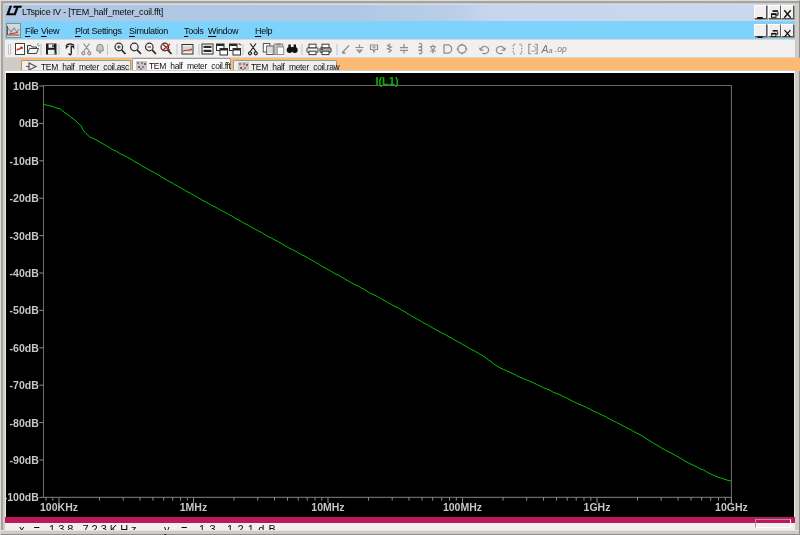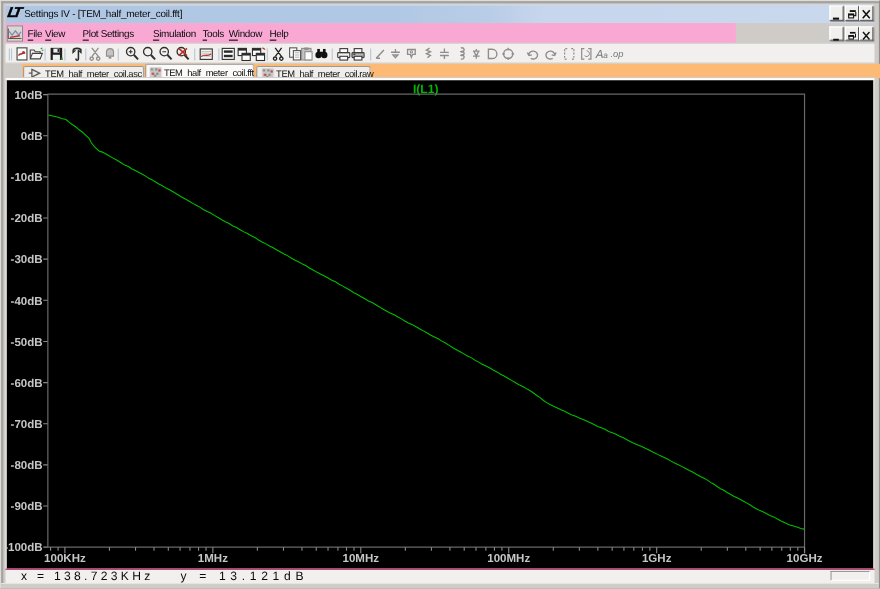--- a/index.html
+++ b/index.html
@@ -1,69 +1,69 @@
 <!DOCTYPE html>
 <html><head><meta charset="utf-8"><style>
 *{margin:0;padding:0;box-sizing:border-box;-webkit-font-smoothing:antialiased!important}
 html,body{width:800px;height:535px;overflow:hidden}
 body{position:relative;background:#cfccc8;will-change:transform;transform:translateZ(0);font-family:"Liberation Sans",sans-serif;-webkit-font-smoothing:antialiased}
 .abs{position:absolute}
 #outerline{left:0;top:0;width:800px;height:535px;border:1px solid #8f8d8b;border-top-color:#dedcd9;border-left-color:#dedcd9}
 #titlebar{left:5px;top:4px;width:790px;height:17px;background:linear-gradient(90deg,#afc7e3 0,#b1c8e4 45%,#b9cde7 56%,#c7d6ec 62%,#c9d8ed 100%);border-top:1px solid #cddcf2}
 #title-text{left:22px;top:7px;font-size:9px;letter-spacing:-0.2px;color:#0a0a0a;line-height:11px}
 .winbtn{position:absolute;width:13px;height:14px;background:#f1f0ee;border-top:1px solid #fff;border-left:1px solid #fff;border-right:1px solid #58585a;border-bottom:1px solid #58585a;box-shadow:1px 1px 0 #9a9a98}
-#menubar{left:5px;top:21px;width:664px;height:18px;background:#f9a8d4}
+#menubar{left:5px;top:21px;width:790px;height:18px;background:#7dd3fc}
 .menuitem{position:absolute;top:4.5px;font-size:9px;letter-spacing:-0.3px;color:#0a0a0a;line-height:10px}
 .menuitem u{text-decoration-thickness:1px;text-underline-offset:1.5px}
 #menusep{left:5px;top:39px;width:790px;height:1px;background:#d8d5d2}
 #toolbar{left:5px;top:40px;width:790px;height:17px;background:#f1f0ee}
 #toolsep{left:5px;top:57px;width:790px;height:1px;background:#d8d5d2}
 #tabbar{left:20px;top:58px;width:790px;height:13px;background:#fdba74}
 .tab{position:absolute;height:12px;background:#f0eeec;border:1px solid #9a9a98;border-bottom:none;border-radius:2px 2px 0 0;font-size:8.5px;letter-spacing:-0.35px;color:#111;top:1px}
 .tab .tx{position:absolute;top:0px;line-height:12px}
 #tabline{left:5px;top:70px;width:790px;height:1px;background:#d0cdca}
 #tabline2{left:5px;top:71px;width:790px;height:2px;background:#fdfdfd}
 #plot{left:6px;top:73px;width:788px;height:444px;background:#000}
-#statusbar{left:5px;top:517px;width:790px;height:13px;background:#f1f0ee;border-top:1px solid #be185d}
+#statusbar{left:5px;top:517px;width:790px;height:13px;background:#f1f0ee;border-top:6px solid #be185d}
 .stext{position:absolute;top:0.5px;font-size:11px;letter-spacing:3px;color:#0a0a0a;line-height:11px}
 #sunk{left:755px;top:519px;width:36px;height:9px;border:1px solid #9c9a98;border-bottom-color:#fff;border-right-color:#fff}
 #botframe1{left:1px;top:530px;width:798px;height:1px;background:#e6e4e2}
 #botframe2{left:1px;top:531px;width:798px;height:3px;background:#cfccc8}
 .menuitem,.tab,.tab .tx,.stext,#title-text{transform:translateZ(0);will-change:transform}
 .tab .tx{opacity:0.999}
 </style></head>
 <body>
 <div class="abs" id="outerline"></div>
 <div class="abs" style="left:1px;top:1px;width:798px;height:2px;background:#a5a3a0"></div>
 <div class="abs" style="left:1px;top:1px;width:2px;height:532px;background:#a5a3a0"></div>
 
 <div class="abs" id="titlebar"></div>
 <div class="abs" style="left:7px;top:5px;font-size:13px;font-weight:bold;font-style:italic;letter-spacing:-2px;color:#000;-webkit-text-stroke:0.5px #000;transform:skewX(-10deg);line-height:12px">LT</div>
-<div class="abs" id="title-text">Settings IV - [TEM_half_meter_coil.fft]</div>
+<div class="abs" id="title-text">LTspice IV - [TEM_half_meter_coil.fft]</div>
 <div class="winbtn" style="left:754px;top:5px"><svg width="11" height="12" viewBox="0 0 11 12">
       <rect x="2.2" y="9" width="5.6" height="1.9" fill="#111"></rect>
     </svg></div>
 <div class="winbtn" style="left:767.5px;top:5px"><svg width="11" height="12" viewBox="0 0 11 12">
       <rect x="3.5" y="2.2" width="5.5" height="1.7" fill="#111"></rect>
       <path d="M9 3.9 v3.3 h-1.5" stroke="#111" fill="none"></path>
       <rect x="2" y="5.4" width="5.5" height="1.7" fill="#111"></rect>
       <rect x="2.5" y="5.9" width="4.5" height="3.4" fill="none" stroke="#111" stroke-width="1"></rect>
     </svg></div>
 <div class="winbtn" style="left:781px;top:5px"><svg width="11" height="12" viewBox="0 0 11 12">
       <path d="M2.3 2.3 L8.7 9.7 M8.7 2.3 L2.3 9.7" stroke="#111" stroke-width="1.4"></path>
     </svg></div>
 
 <div class="abs" id="menubar">
     <div class="menuitem" style="left:20px"><u>F</u>ile</div>
 <div class="menuitem" style="left:36px"><u>V</u>iew</div>
 <div class="menuitem" style="left:70px"><u>P</u>lot Settings</div>
-<div class="menuitem" style="left:134px"><u>S</u>imulation</div>
+<div class="menuitem" style="left:124px"><u>S</u>imulation</div>
 <div class="menuitem" style="left:179px"><u>T</u>ools</div>
 <div class="menuitem" style="left:203px"><u>W</u>indow</div>
-<div class="menuitem" style="left:240px"><u>H</u>elp</div>
+<div class="menuitem" style="left:250px"><u>H</u>elp</div>
   </div>
 <svg class="abs" style="left:6px;top:23px" width="15" height="15" viewBox="0 0 15 15">
     <rect x="0.5" y="0.5" width="14" height="14" fill="#d9d7d4" stroke="#8a8a88"></rect>
     <path d="M1.5 3 v9 M1.5 12 h12" stroke="#555" stroke-width="1"></path>
     <path d="M2 5 L5 9 L8 5 L11 9 L13 6" stroke="#7a8eb0" fill="none" stroke-width="1.2"></path>
     <path d="M3 11 L12 9.5" stroke="#c03030" stroke-width="1.2"></path>
   </svg>
 <div class="winbtn" style="left:754px;top:24px;height:13px"><svg width="11" height="11" viewBox="0 0 11 12">
       <rect x="2.2" y="9" width="5.6" height="1.9" fill="#111"></rect>
     </svg></div>

